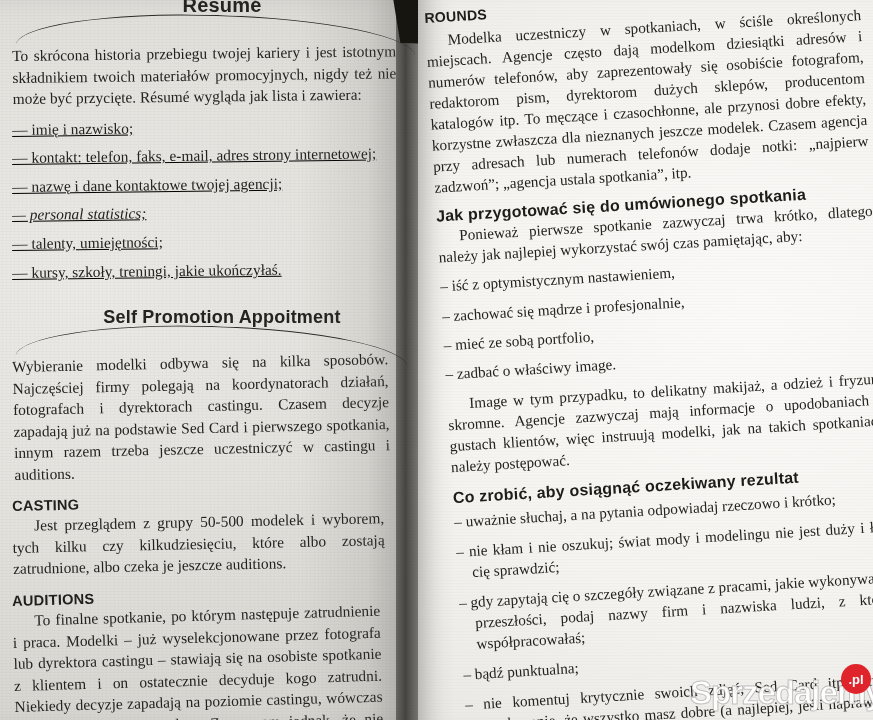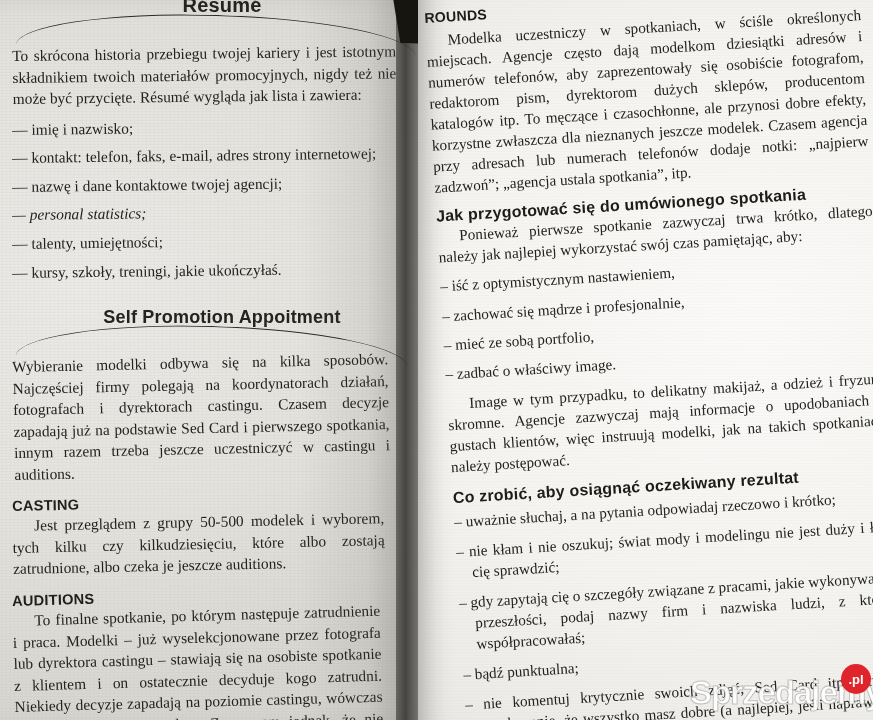--- a/index.html
+++ b/index.html
@@ -44,21 +44,21 @@
   .l-rule .arc{
     position:absolute;left:4px;top:-4px;width:400px;height:40px;
     border-top:1.6px solid #2a2925;border-radius:50%/36px 36px 0 0;
     transform:rotate(1.6deg);
   }
 
   .l-para{
     font-size:15.4px;line-height:1.40;color:#232220;text-align:justify;
     margin:0 0 9px 0;
   }
-  .l-list{margin:0 0 10px 0;padding:0;list-style:none;}
+  .l-list{margin:0 0 10px 0;padding:0;list-style:none;text-decoration:underline;}
   .l-list li{
     font-size:15.4px;line-height:1.40;color:#232220;margin:0 0 7px 0;
     padding-left:16px;text-indent:-16px;
   }
   .ital{font-style:italic;}
   .l-head{
     font-family:"Liberation Sans", sans-serif;font-weight:700;font-size:14.6px;
     color:#201f1c;margin:13px 0 1px 0;letter-spacing:.2px;
   }
   .indent{text-indent:22px;}

